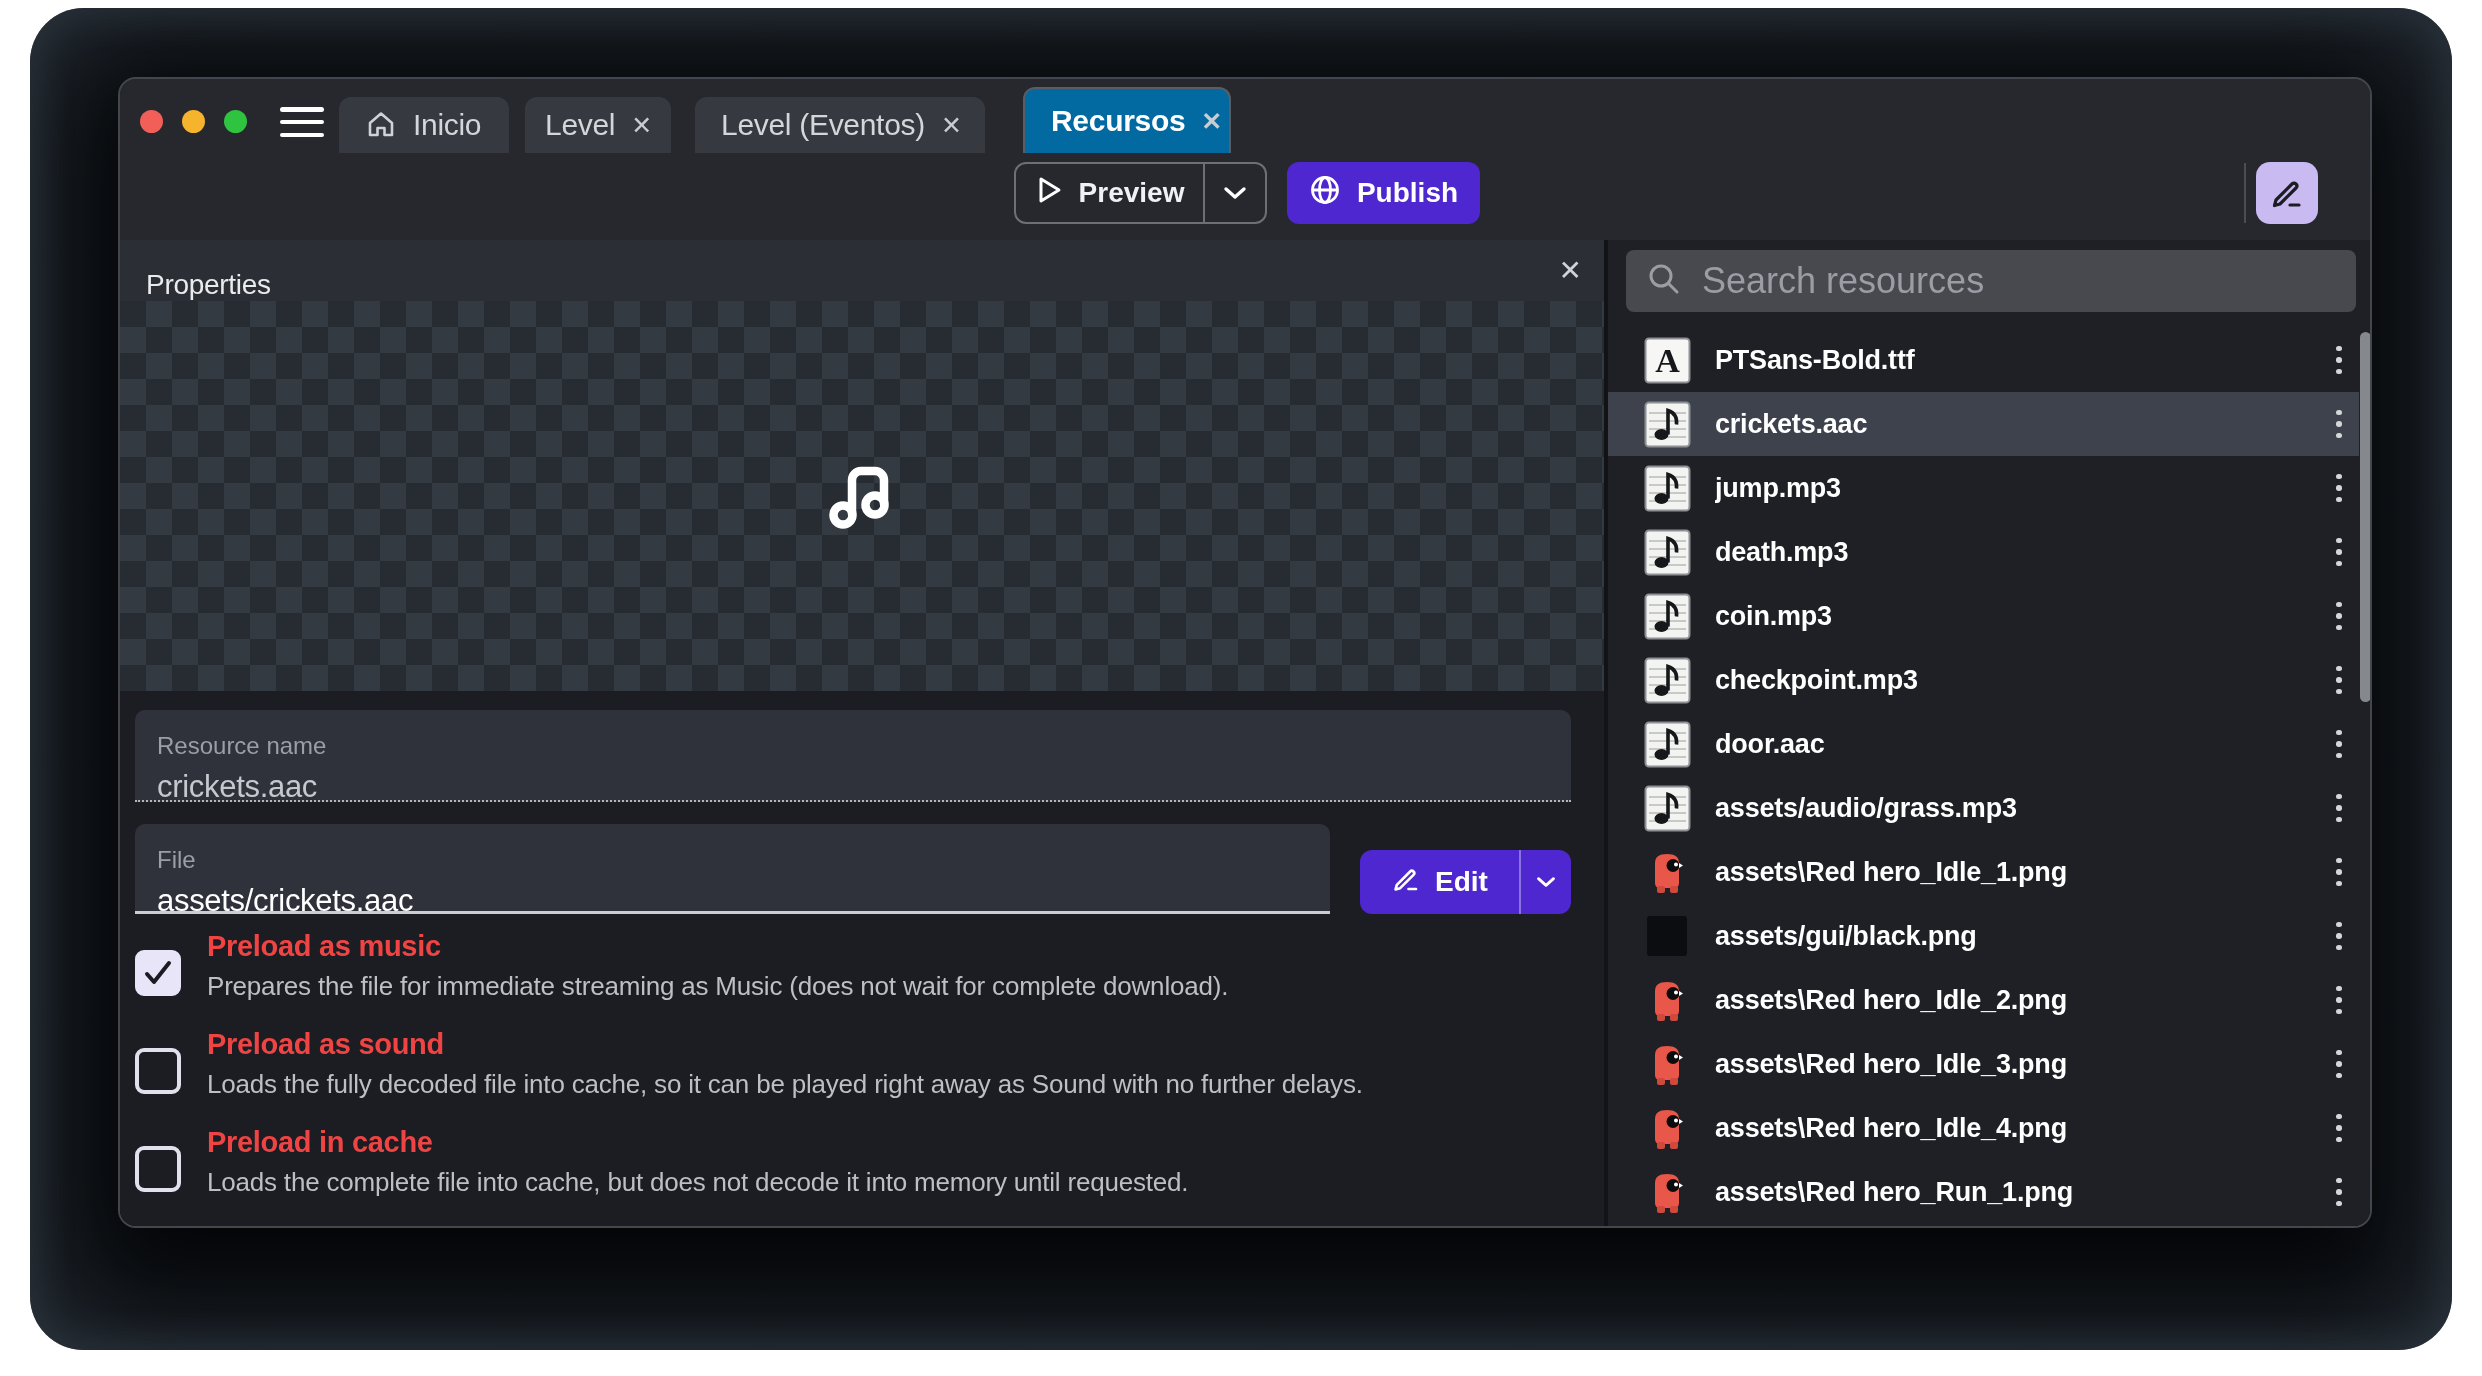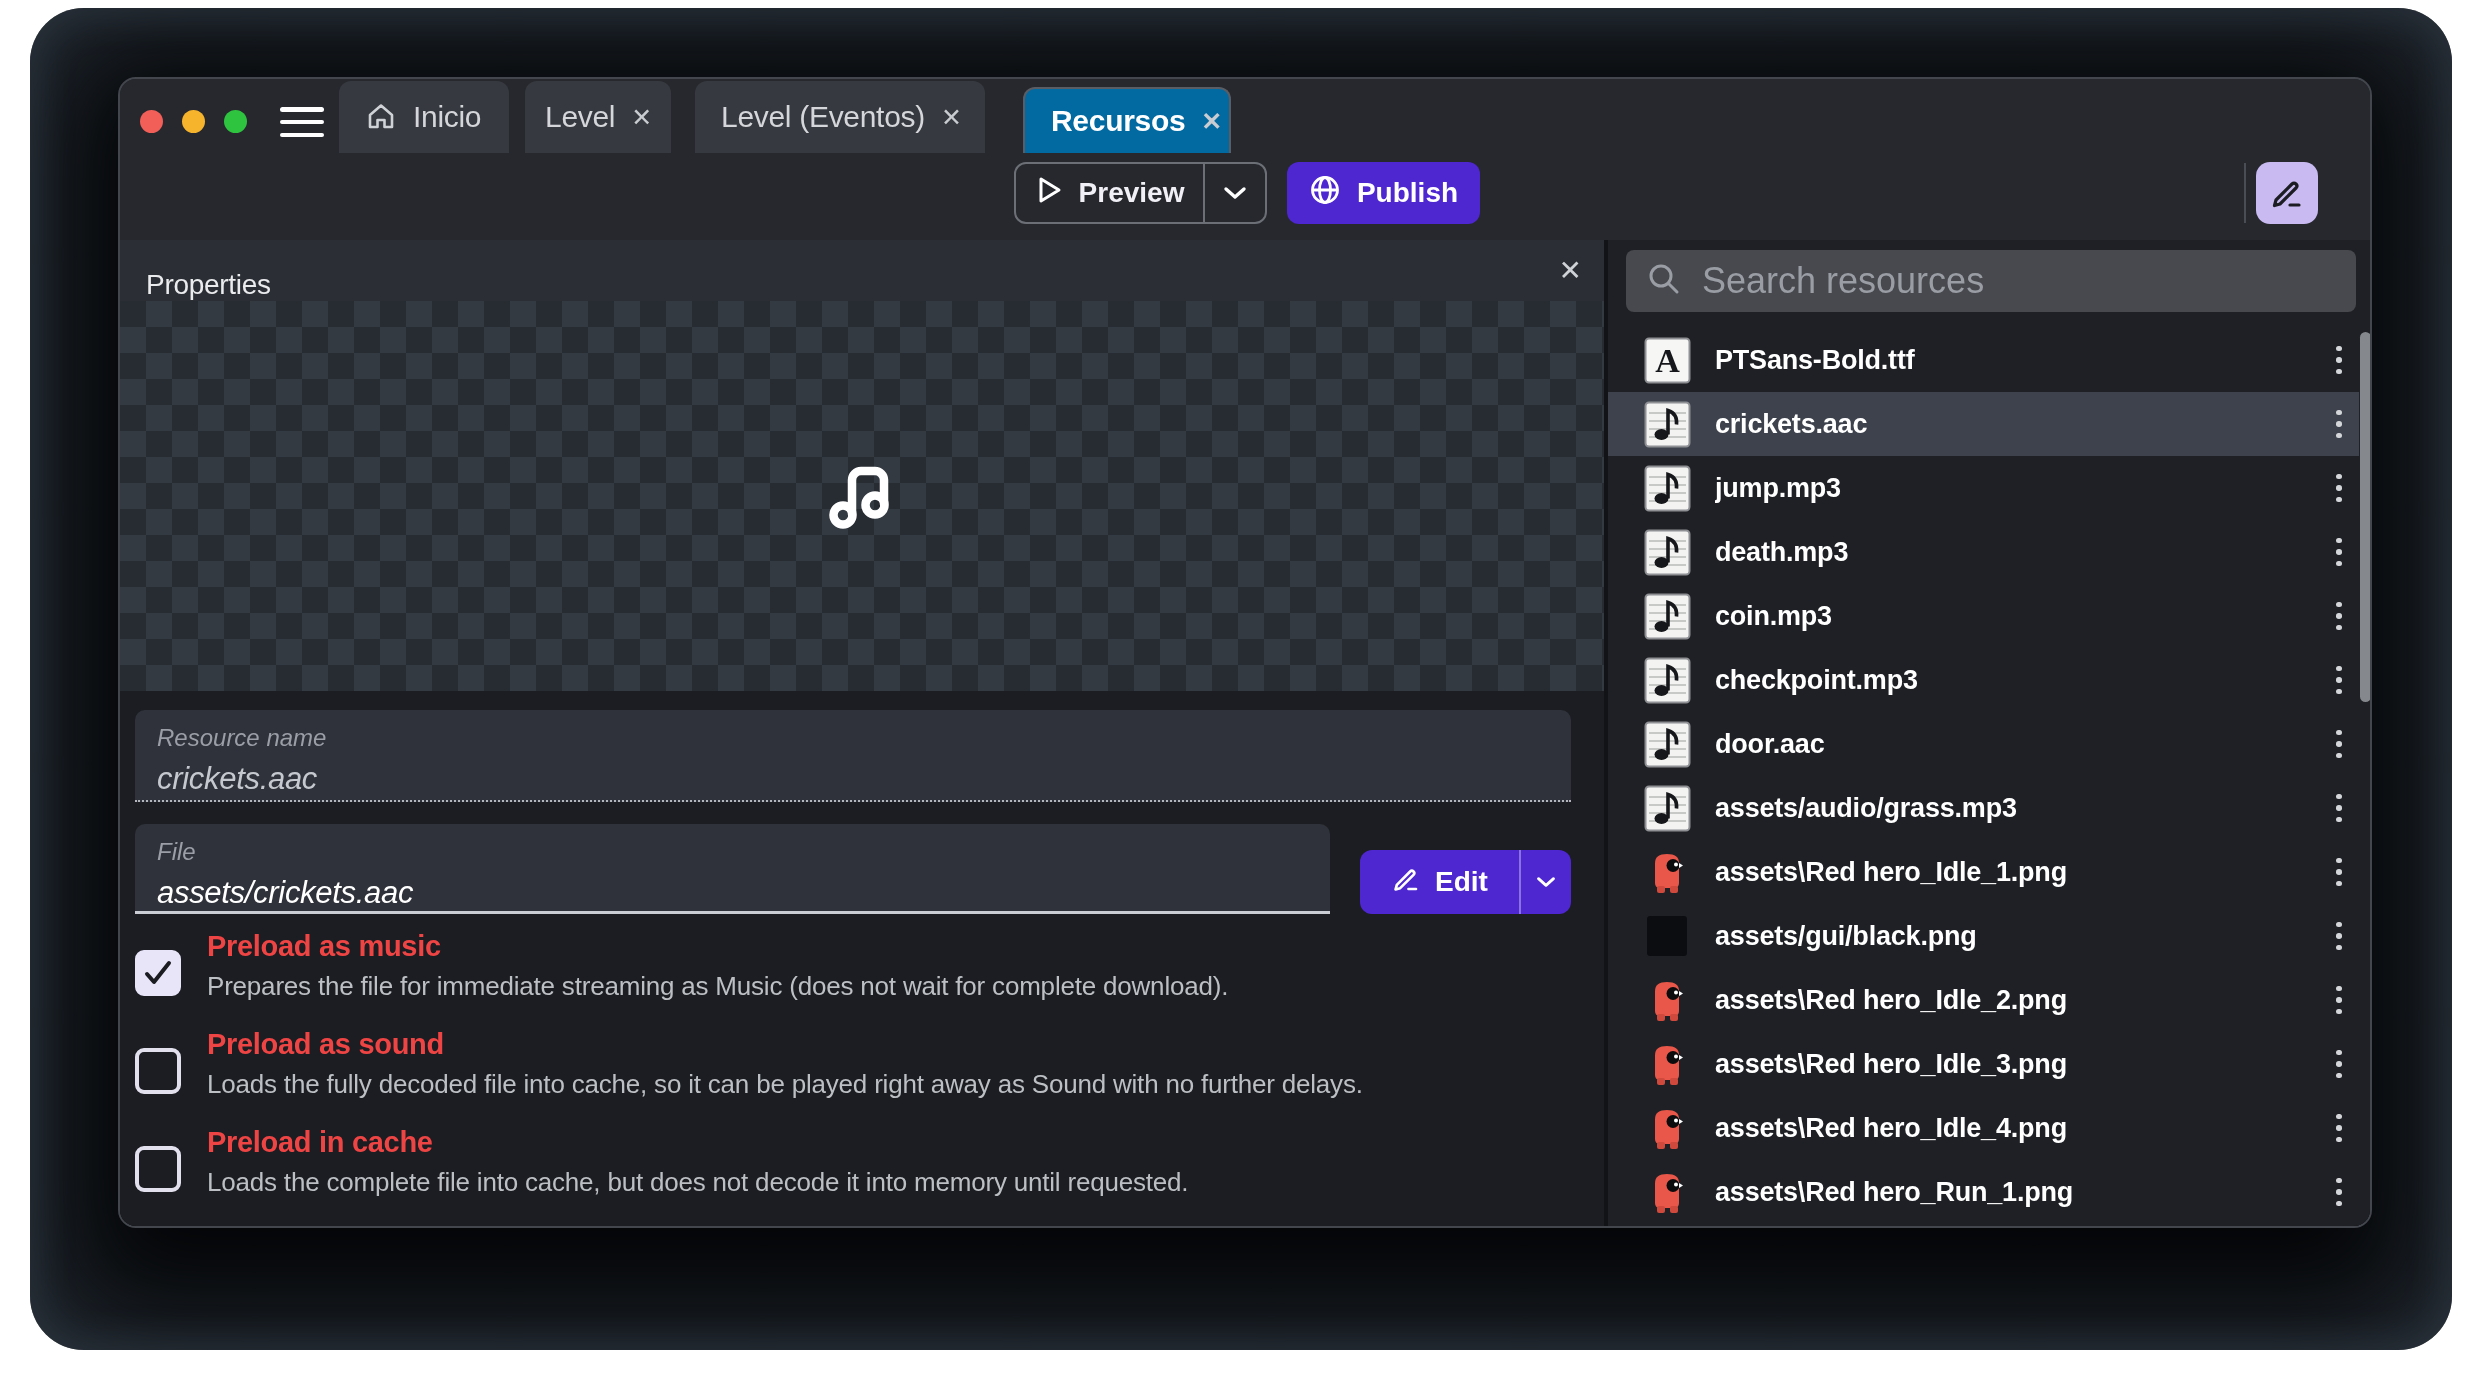--- a/index.html
+++ b/index.html
@@ -17,21 +17,21 @@
 
   
   .titlebar{position:absolute;left:0;top:0;width:100%;height:74px;background:#26282e;}
   .traffic{position:absolute;top:31px;width:23px;height:23px;border-radius:50%;}
   .t-red{left:20px;background:#f15f58;}
   .t-yellow{left:62px;background:#f6b42c;}
   .t-green{left:104px;background:#2fc440;}
   .hamburger{position:absolute;left:160px;top:28px;width:44px;height:30px;display:flex;flex-direction:column;justify-content:space-between;cursor:pointer;}
   .hamburger span{display:block;height:4.5px;background:#fff;border-radius:3px;}
 
-  .tab{position:absolute;bottom:0;height:72px;border-radius:12px 12px 0 0;display:flex;align-items:center;gap:16px;
+  .tab{position:absolute;bottom:0;height:56px;border-radius:12px 12px 0 0;display:flex;align-items:center;gap:16px;
     padding:0 26px;font-size:30px;color:#d4d6da;background:#36393f;letter-spacing:-0.3px;cursor:pointer;white-space:nowrap;}
   .tab .tab-close{font-size:25px;color:#c9ccd0;line-height:1;}
   .tab.active{height:66px;background:#0369a1;border:2px solid #5a5d64;border-bottom:none;color:#ffffff;font-weight:700;z-index:3;margin-left:26px;}
   .tab-inicio{left:219px;width:170px;}
   .tab-level{left:405px;width:146px;padding-left:20px;}
   .tab-eventos{left:575px;width:290px;}
   .tab-recursos{left:877px;width:208px;}
   .home-icon svg{display:block;}
 
   
@@ -58,21 +58,21 @@
   
   .props{position:absolute;left:0;top:0;width:1484px;height:990px;background:#1b1d22;overflow:hidden;}
   .props-header{position:absolute;left:0;top:0;width:100%;height:61px;background:#2b2e35;display:flex;align-items:flex-end;}
   .props-title{margin-left:26px;font-size:28px;color:#eaebed;letter-spacing:-0.3px;}
   .props-close{position:absolute;right:22px;top:14px;font-size:28px;color:#cfd2d6;cursor:pointer;}
   .checker{position:absolute;left:0;top:61px;width:100%;height:390px;
     background:conic-gradient(#333a42 90deg,#272c33 90deg 180deg,#333a42 180deg 270deg,#272c33 270deg);
     background-size:52px 52px;}
   .preview-note{position:absolute;left:50%;top:50%;transform:translate(-50%,-50%);}
 
-  .field{position:absolute;background:#2f323a;border-radius:10px 10px 0 0;padding:14px 22px 0 22px;font-style:italic;}
+  .field{position:absolute;background:#2f323a;border-radius:10px 10px 0 0;padding:22px 22px 0 22px;}
   .field .f-label{font-size:24px;color:#9b9ea6;}
   .field .f-value{font-size:31px;margin-top:9px;letter-spacing:-0.3px;}
   .field-name{left:15px;top:470px;width:1436px;height:92px;border-bottom:2px dotted #b3b6bc;}
   .field-name .f-value{color:#c5c8ce;}
   .field-file{left:15px;top:584px;width:1195px;height:90px;border-bottom:3px solid #caced4;}
   .field-file .f-value{color:#ffffff;}
 
   .btn-edit{position:absolute;left:1240px;top:610px;width:211px;height:64px;border-radius:12px;background:#4e27d1;
     display:flex;align-items:center;color:#fff;cursor:pointer;}
   .btn-edit .ed-main{flex:1;display:flex;align-items:center;justify-content:center;gap:14px;font-size:28px;font-weight:700;height:100%;}

